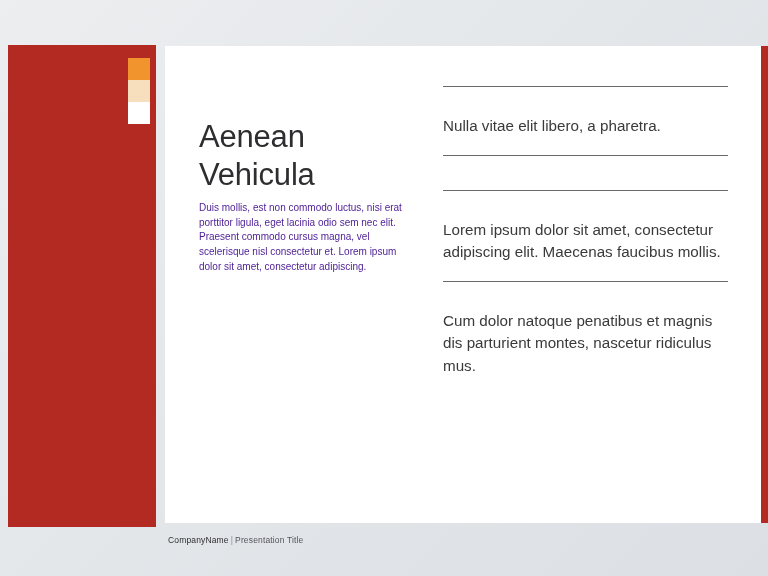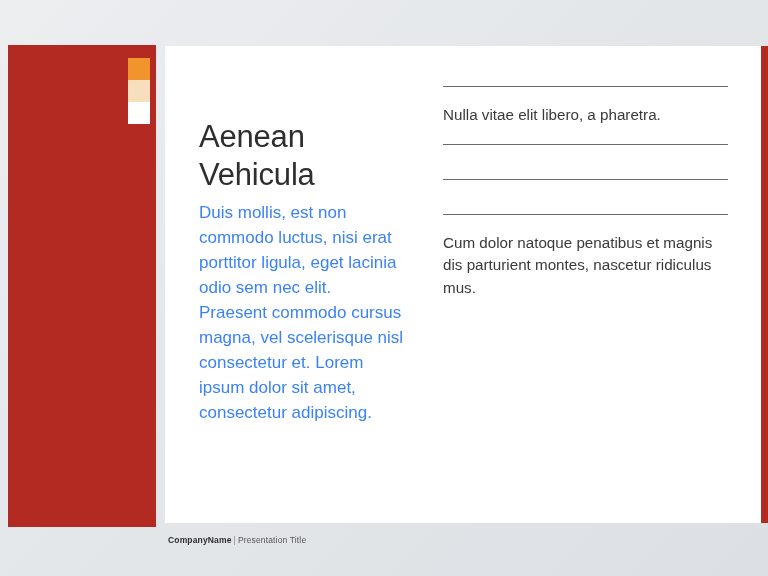--- a/index.html
+++ b/index.html
@@ -78,24 +78,24 @@
   .slide-title {
     font-size: 31px;
     font-weight: 300;
     line-height: 1.24;
     color: #2e2e30;
     letter-spacing: -0.2px;
     margin: 0 0 6px 0;
     white-space: pre-line;
   }
   .slide-body {
-    font-size: 17px;
+    font-size: 10px;
     font-weight: 400;
     line-height: 1.47;
-    color: #3b82f6;
+    color: #4c1d95;
     margin: 0;
   }
 
   
   .right-col {
     position: absolute;
     left: 435px;
     top: 86px;
     width: 285px;
   }
@@ -103,35 +103,35 @@
     height: 0;
     border-top: 1px solid #6a6a6c;
     width: 100%;
   }
   .list-item-text {
     font-size: 15.2px;
     line-height: 1.48;
     color: #3a3a3c;
     margin: 0;
   }
-  .item-block { width: 100%; }
+  .item-block { width: 100%; margin-top: 11px; }
   .pad-after-rule { height: 17px; }
   .pad-before-rule { height: 17px; }
 
   
   .footer {
     position: absolute;
     left: 160px;
     top: 535px;
     font-size: 8.5px;
     color: #4a4a4c;
     letter-spacing: 0.15px;
   }
   .footer .company {
-    font-weight: bold;
+    font-weight: normal;
     color: #2e2e30;
   }
   .footer .sep {
     color: #909092;
     padding: 0 2px;
   }
   .footer .subtitle {
     color: #55555a;
     margin-top: 6px;
   }
@@ -167,20 +167,23 @@
       <p class="list-item-text">Nulla vitae elit libero, a pharetra.</p>
     </div>
     <div class="pad-before-rule"></div>
 
     <div class="rule"></div>
     <div class="pad-after-rule"></div>
     <div class="pad-before-rule"></div>
 
     <div class="rule"></div>
     <div class="pad-after-rule"></div>
+    <div class="item-block">
+      <p class="list-item-text">Lorem ipsum dolor sit amet, consectetur adipiscing elit. Maecenas faucibus mollis.</p>
+    </div>
     <div class="pad-before-rule"></div>
 
     <div class="rule"></div>
     <div class="pad-after-rule"></div>
     <div class="item-block">
       <p class="list-item-text">Cum dolor natoque penatibus et magnis dis parturient montes, nascetur ridiculus mus.</p>
     </div>
 
   </div>
 

